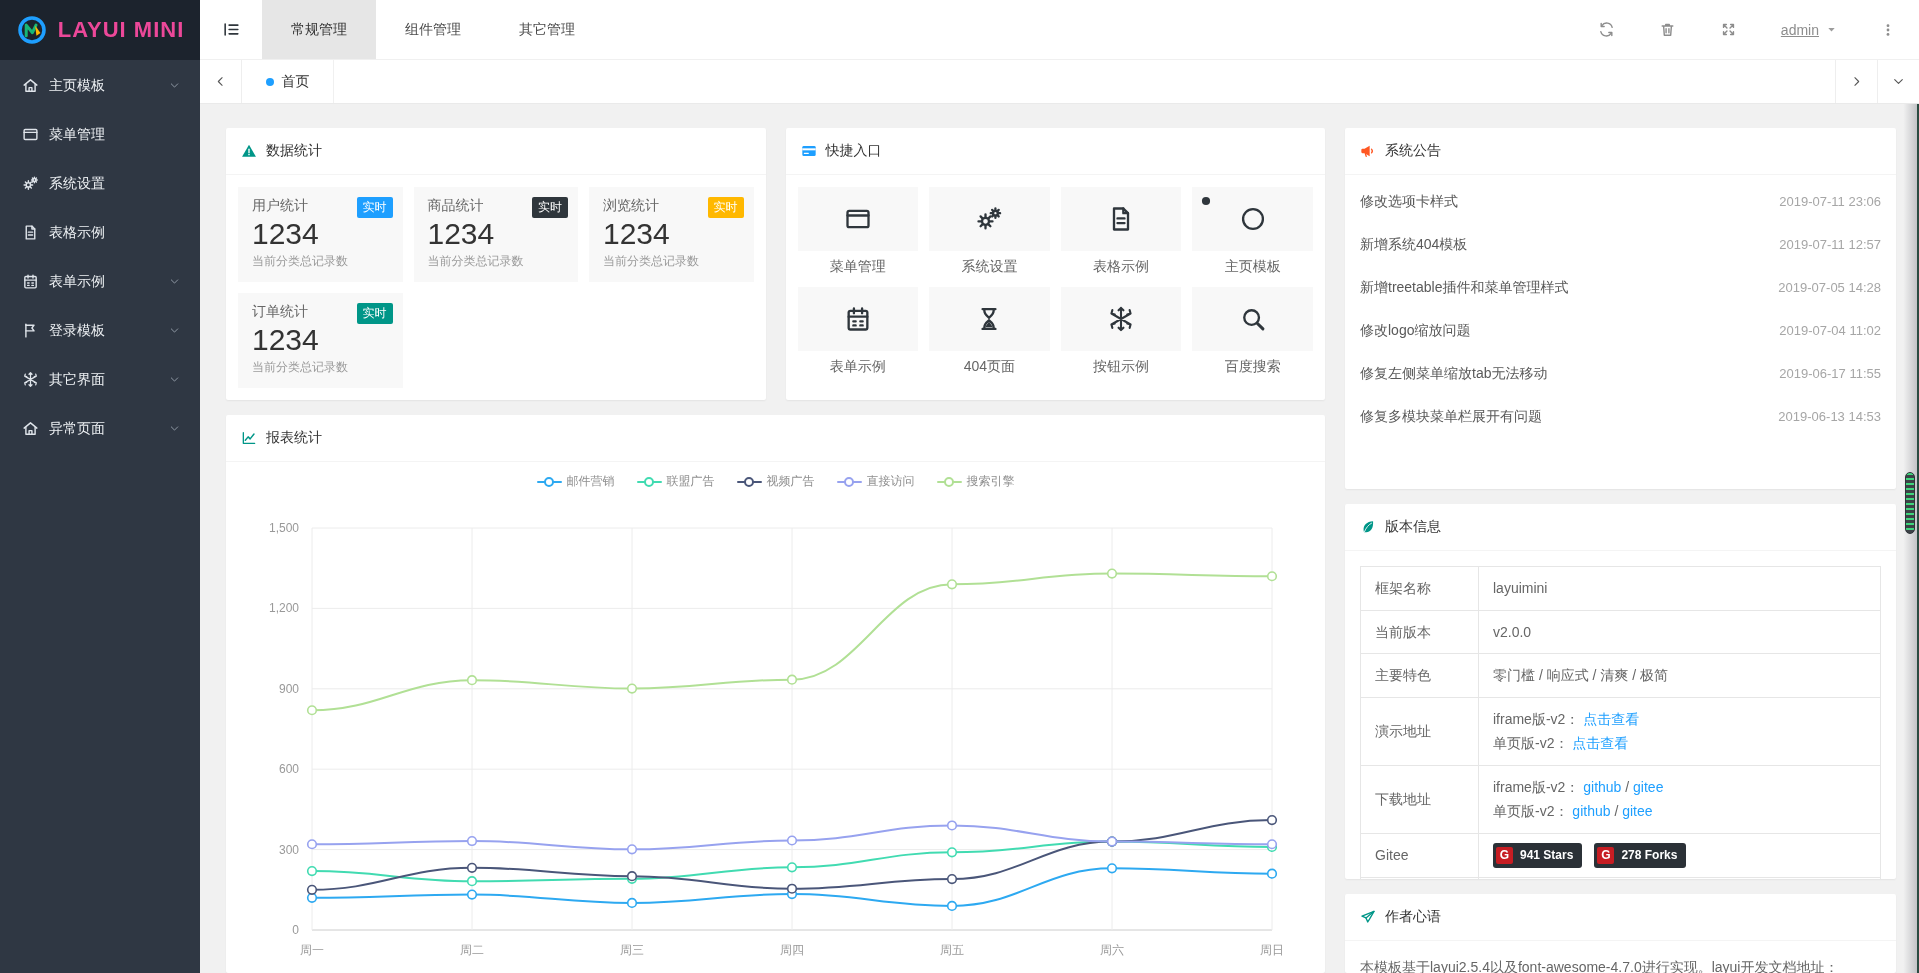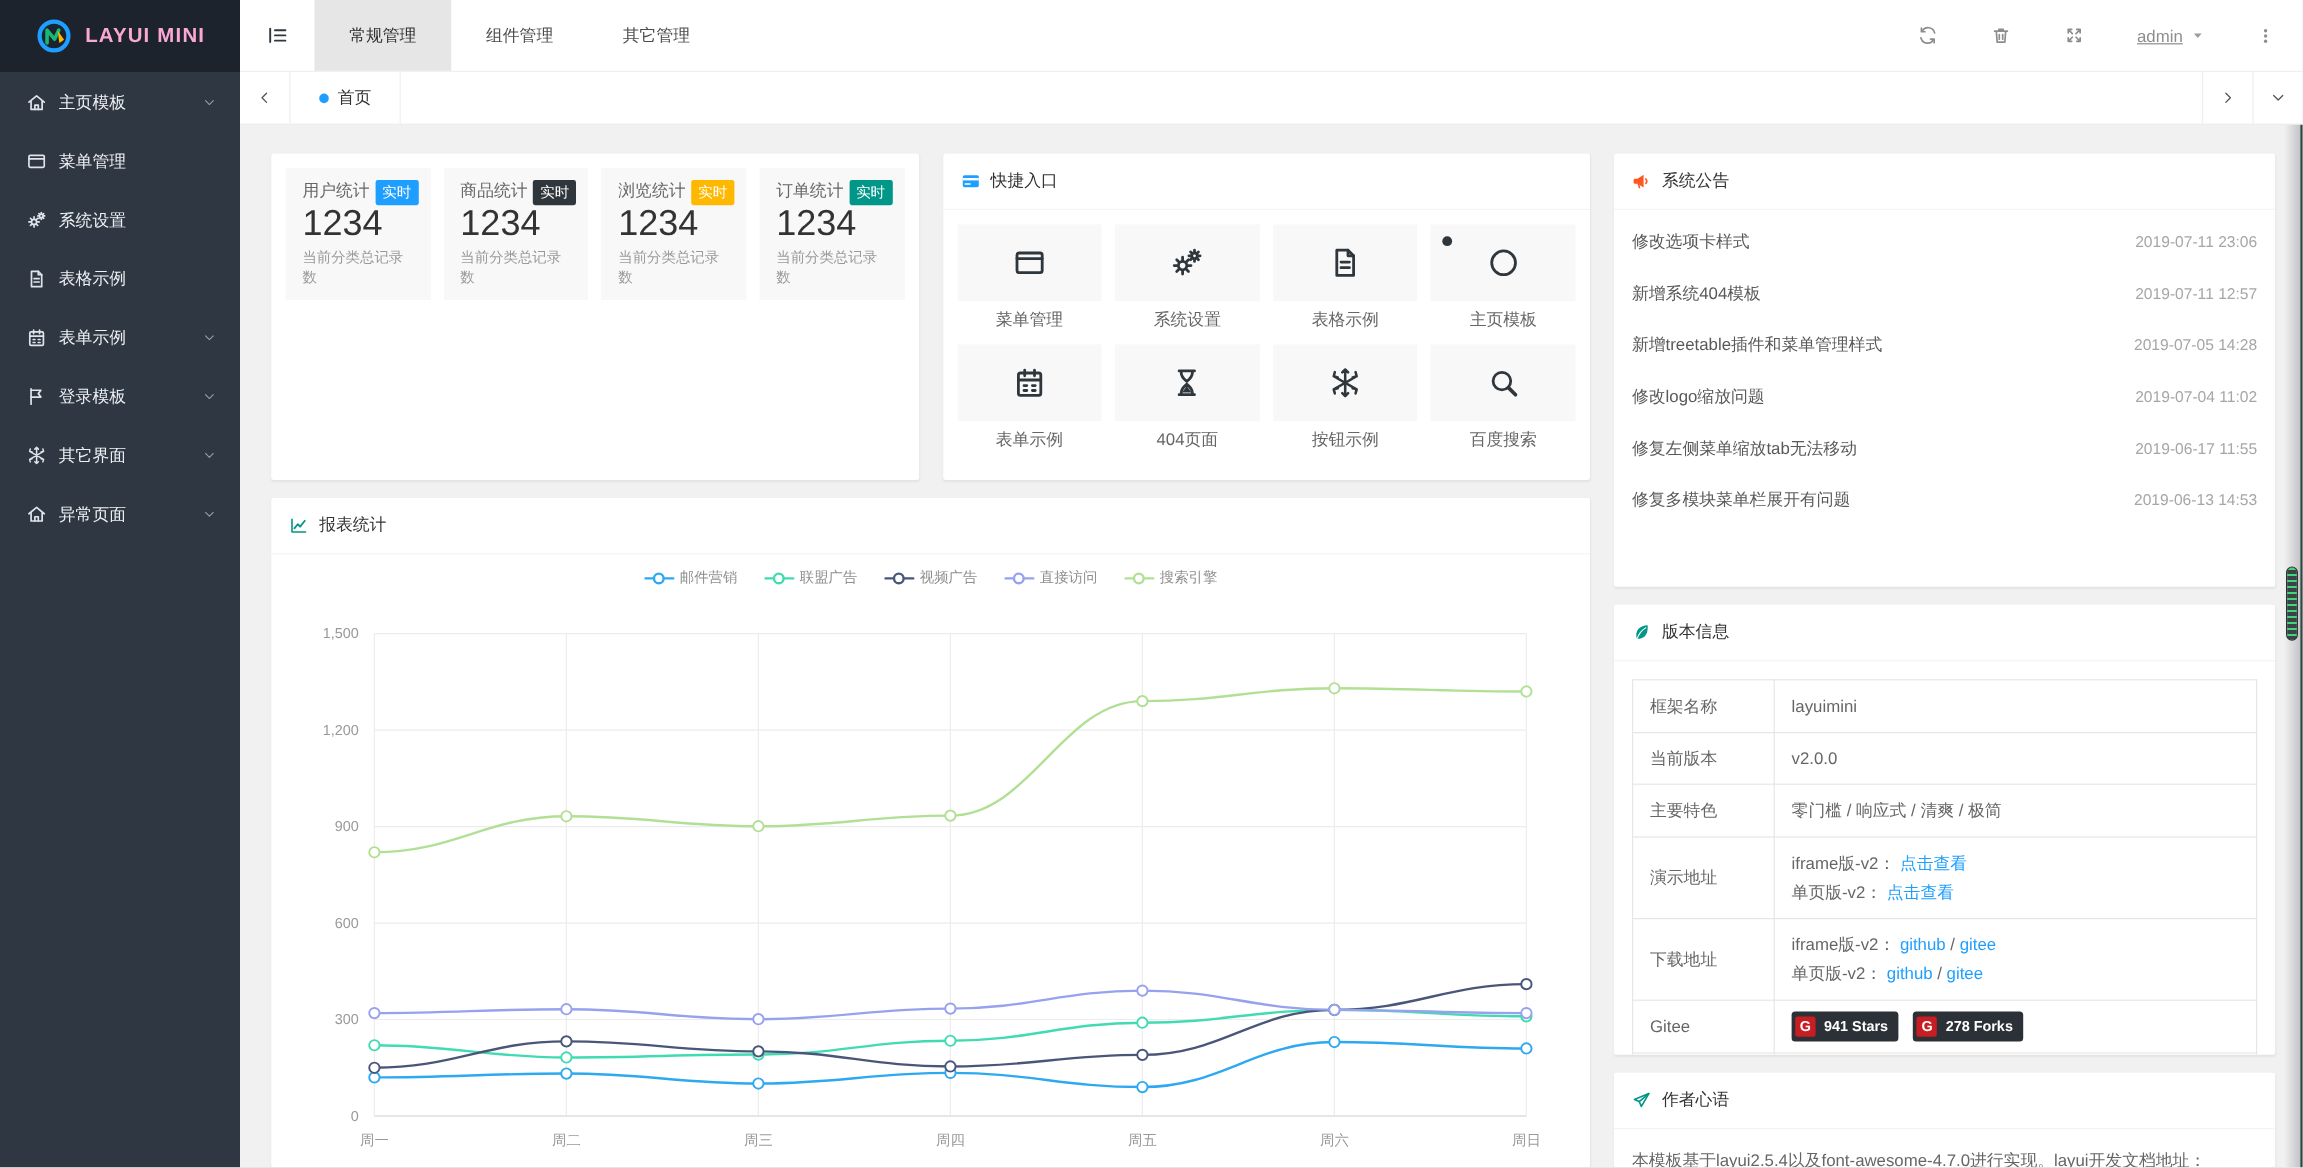--- a/index.html
+++ b/index.html
@@ -3,21 +3,21 @@
 <meta charset="utf-8">
 <style>
   * { margin:0; padding:0; box-sizing:border-box; }
   html,body { background:#dddddd; }
   body { font-family:"Liberation Sans","DejaVu Sans",sans-serif; }
   .app { position:relative; width:1919px; height:973px; overflow:hidden; background:#f1f1f1; }
 
   
   .sidebar { position:absolute; left:0; top:0; bottom:0; width:200px; background:#2f3743; z-index:5; }
   .logo { height:60px; background:#1c232d; display:flex; align-items:center; justify-content:center; gap:10px; cursor:pointer; }
-  .logo-text { color:#f9a8d4; font-size:17px; font-weight:bold; letter-spacing:1px; }
+  .logo-text { color:#ec4899; font-size:22px; font-weight:bold; letter-spacing:1px; }
   .side-menu { padding-top:1px; }
   .side-item { display:flex; align-items:center; height:49px; padding:0 20px 0 22px; color:#eef1f4; font-size:14px; cursor:pointer; }
   .side-icon { width:17px; height:17px; margin-right:10px; color:#dfe4ea; flex:none; }
   .side-icon svg, .side-chevron svg { width:100%; height:100%; display:block; }
   .side-chevron { width:11px; height:11px; margin-left:auto; color:#96a0ac; }
 
   
   .header { position:absolute; left:200px; top:0; right:0; height:60px; background:#fff; border-bottom:1px solid #f0f0f0; display:flex; align-items:stretch; z-index:4; }
   .hamburger { width:62px; display:flex; align-items:center; justify-content:center; color:#2f363c; cursor:pointer; }
   .hamburger svg { width:19px; height:19px; }
@@ -52,21 +52,21 @@
   .card { background:#fff; border-radius:2px; box-shadow:0 1px 2px rgba(0,0,0,.06); overflow:hidden; }
   .card-header { height:47px; padding:0 15px; border-bottom:1px solid #f4f4f4; display:flex; align-items:center; gap:9px; }
   .card-header .c-icon { width:16px; height:16px; }
   .card-header .c-icon svg { width:100%; height:100%; display:block; }
   .card-title { font-size:14px; color:#333; }
 
   .row-top { display:flex; gap:20px; height:272px; }
   .row-top .card { flex:1; }
 
   
-  .stats-body { padding:12px; display:grid; grid-template-columns:1fr 1fr 1fr 1fr; grid-template-rows:1fr 1fr; gap:11px; height:225px; }
+  .stats-body { padding:12px; display:grid; grid-template-columns:1fr 1fr 1fr; grid-template-rows:1fr 1fr; gap:11px; height:225px; }
   .stat-box { background:#f8f8f8; padding:10px 14px; position:relative; }
   .stat-label { font-size:14px; color:#666; }
   .stat-value { font-size:30px; color:#333; line-height:1.25; }
   .stat-sub { font-size:12px; color:#9a9a9a; }
   .rt-badge { position:absolute; top:10px; right:10px; color:#fff; font-size:12px; padding:2px 6px; border-radius:2px; }
 
   
   .quick-body { padding:12px; display:grid; grid-template-columns:repeat(4,1fr); gap:11px; }
   .quick-cell { text-align:center; cursor:pointer; }
   .quick-iconbox { background:#f8f8f8; height:64px; display:flex; align-items:center; justify-content:center; color:#2f363c; }
@@ -300,20 +300,30 @@
         </svg>
       </div>
   </div>
 
   <main class="content">
 
     <div class="col-left">
       <div class="row-top">
 
         <section class="card">
+          <div class="card-header">
+            <span class="c-icon" style="color: rgb(0, 150, 136); position: relative;">
+                <svg viewBox="0 0 24 24">
+                  <path d="M12 2.8 1.6 20.6h20.8z" fill="currentColor"></path>
+                  <path d="M12 9.3v5.2" stroke="#fff" stroke-width="2" stroke-linecap="round"></path>
+                  <circle cx="12" cy="17.4" r="1.2" fill="#fff"></circle>
+                </svg>
+              </span>
+            <span class="card-title">数据统计</span>
+          </div>
           <div class="stats-body" id="stats-body">
               <div class="stat-box">
                 <div class="stat-label">用户统计</div>
                 <div class="stat-value">1234</div>
                 <div class="stat-sub">当前分类总记录数</div>
                 <span class="rt-badge" style="background: rgb(30, 159, 255);">实时</span>
               </div>
               <div class="stat-box">
                 <div class="stat-label">商品统计</div>
                 <div class="stat-value">1234</div>

